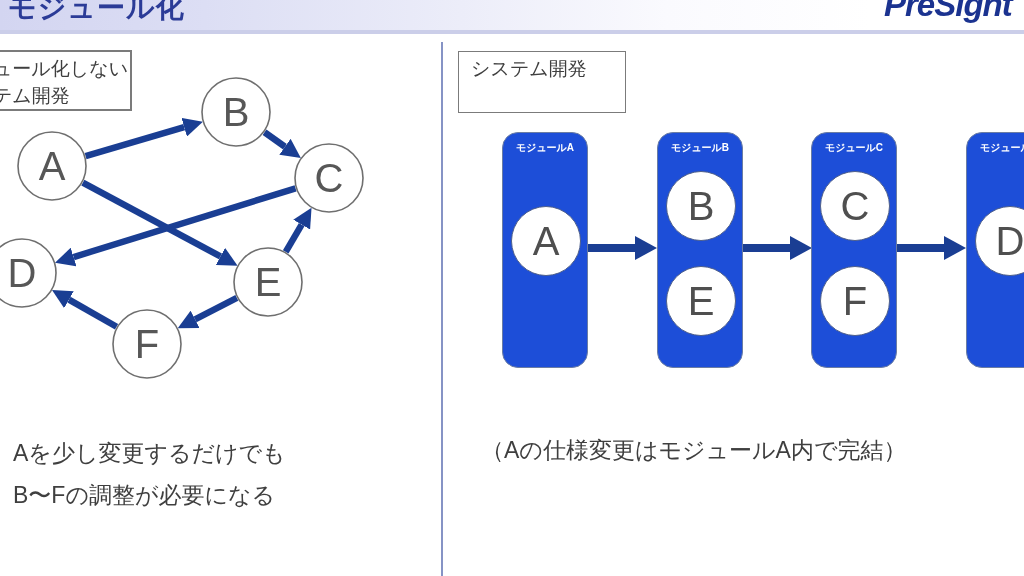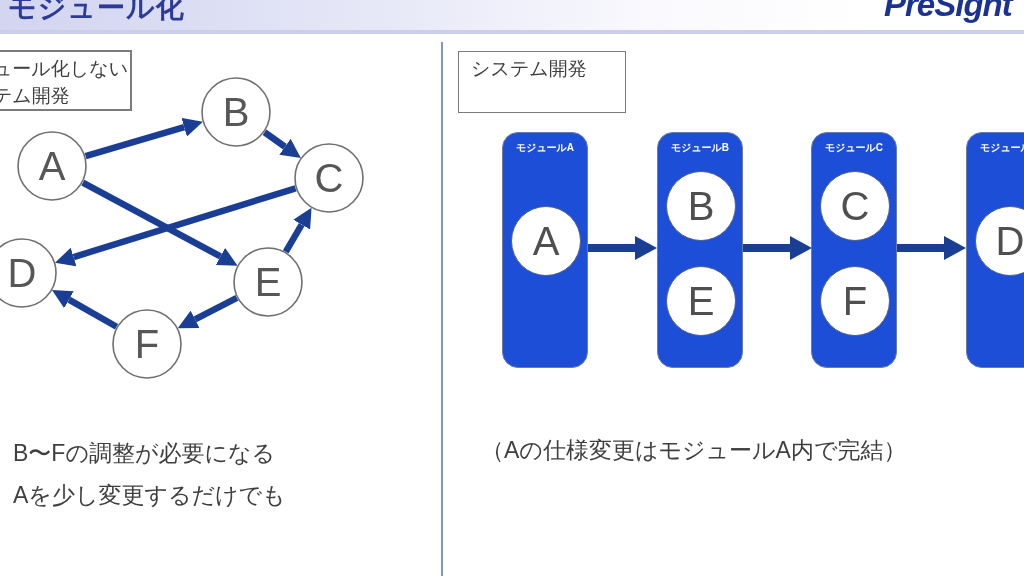--- a/index.html
+++ b/index.html
@@ -106,22 +106,22 @@
       <circle cx="22" cy="273" r="34" fill="#ffffff" stroke="#6f6f6f" stroke-width="1.6"></circle>
       <text x="22" y="287" text-anchor="middle">D</text>
       <circle cx="268" cy="282" r="34" fill="#ffffff" stroke="#6f6f6f" stroke-width="1.6"></circle>
       <text x="268" y="296" text-anchor="middle">E</text>
       <circle cx="147" cy="344" r="34" fill="#ffffff" stroke="#6f6f6f" stroke-width="1.6"></circle>
       <text x="147" y="358" text-anchor="middle">F</text>
     </g>
 </svg>
 
 <div class="caption left">
+  <div>Aを少し変更するだけでも</div>
   <div>B〜Fの調整が必要になる</div>
-  <div>Aを少し変更するだけでも</div>
 </div>
 
 <div class="label-box right">
   <div>システム開発</div>
 </div>
 
 <div id="modules-layer">
     <div class="module" style="left: 502px;">
       <div class="module-title">モジュールA</div>
       <div class="module-node" style="left: 8px; top: 73px;">A</div>

